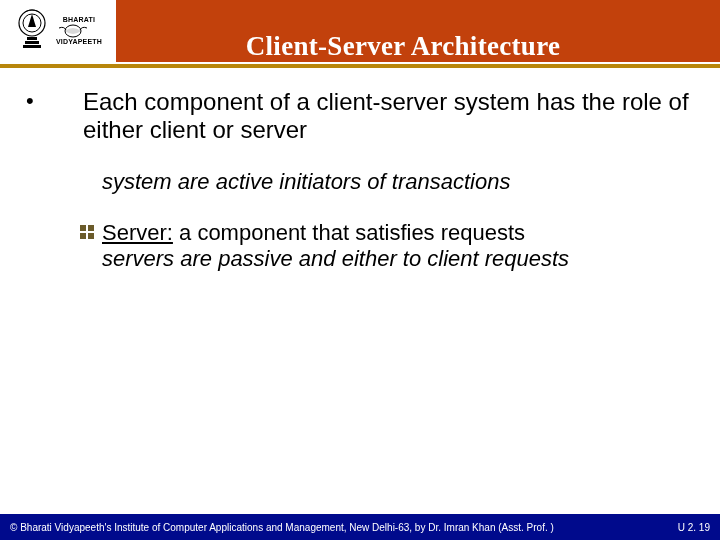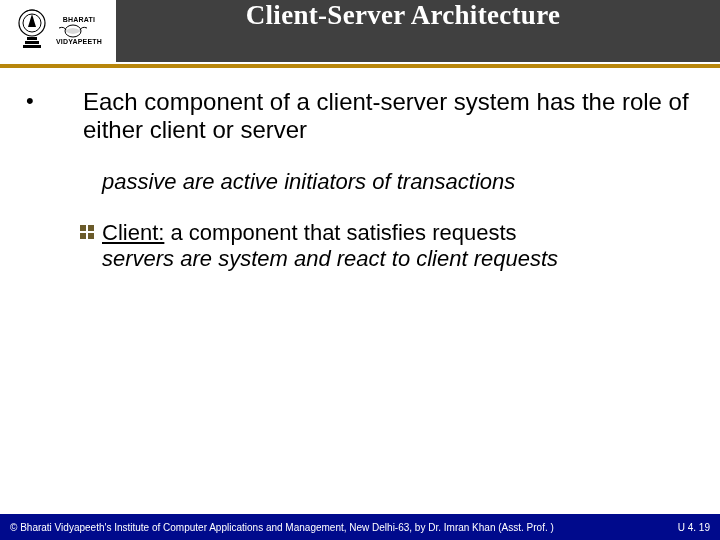--- a/index.html
+++ b/index.html
@@ -14,23 +14,23 @@
   .slide {
     position: relative;
     width: 720px;
     height: 540px;
     box-sizing: border-box;
   }
   .header {
     position: relative;
     width: 100%;
     height: 62px;
-    background: #404040;
-    display: flex;
-    align-items: flex-start;
+    background: #c2410c;
+    display: flex;
+    align-items: flex-end;
     box-sizing: border-box;
   }
   .logo {
     width: 116px;
     height: 62px;
     background: #fff;
     display: flex;
     align-items: center;
     justify-content: center;
     box-sizing: border-box;
@@ -173,39 +173,39 @@
   <div class="body">
 
     <div class="bullet-l1">
       <span class="dot">•</span>
       <span class="txt">Each component of a client-server system has the role of either client or server</span>
     </div>
 
     <div class="sub">
 
       <div class="sub-item">
-        <div class="ital">passive are active initiators of transactions</div>
+        <div class="ital">system are active initiators of transactions</div>
       </div>
 
       <div class="sub-item">
         <div class="row1">
           <svg class="quad-icon" viewBox="0 0 14 14">
             <rect x="0" y="0" width="6" height="6" fill="#6b5b2a"></rect>
             <rect x="8" y="0" width="6" height="6" fill="#6b5b2a"></rect>
             <rect x="0" y="8" width="6" height="6" fill="#6b5b2a"></rect>
             <rect x="8" y="8" width="6" height="6" fill="#6b5b2a"></rect>
           </svg>
           <span>
-            <span class="term">Client:</span><span> a component that satisfies requests</span>
+            <span class="term">Server:</span><span> a component that satisfies requests</span>
           </span>
         </div>
-        <div class="ital">servers are system and react to client requests</div>
+        <div class="ital">servers are passive and either to client requests</div>
       </div>
 
     </div>
   </div>
 
   <div class="footer">
     <span>© Bharati Vidyapeeth's Institute of Computer Applications and Management, New Delhi-63,  by  Dr. Imran Khan (Asst. Prof. )</span>
-    <span>U 4. 19</span>
+    <span>U 2. 19</span>
   </div>
 
 </div>
 
 </body></html>

